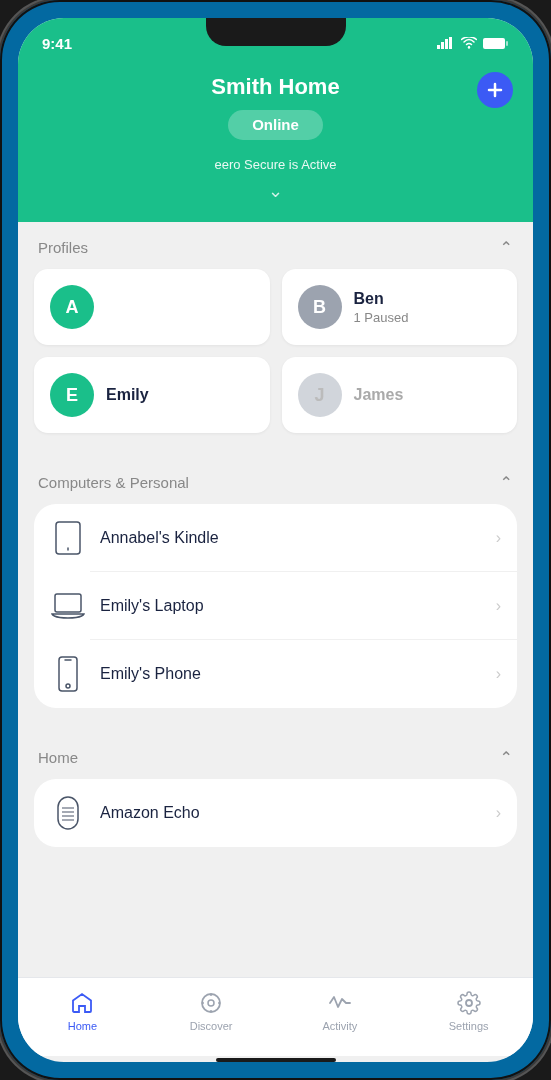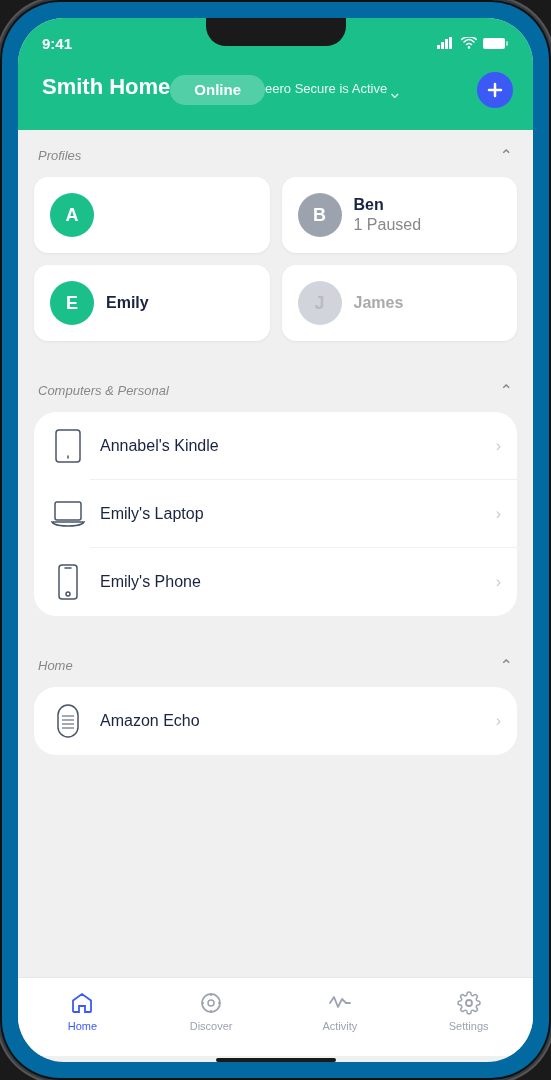--- a/index.html
+++ b/index.html
@@ -67,21 +67,21 @@
       align-items: center;
     }
     .status-icons svg {
       fill: white;
     }
     
     .header {
       background: #1abf8a;
       padding: 12px 24px 20px;
       display: flex;
-      flex-direction: row;
+      flex-direction: column;
       align-items: center;
       position: relative;
     }
     .header-title {
       font-size: 22px;
       font-weight: 700;
       color: #fff;
       margin-bottom: 10px;
     }
     .add-button {
@@ -95,21 +95,21 @@
       display: flex;
       align-items: center;
       justify-content: center;
       cursor: pointer;
     }
     .add-button svg { fill: white; }
     .status-badge {
       background: rgba(255,255,255,0.25);
       border-radius: 20px;
       padding: 6px 24px;
-      margin-bottom: 5px;
+      margin-bottom: 17px;
     }
     .status-badge-text {
       font-size: 15px;
       font-weight: 600;
       color: #fff;
     }
     .secure-text {
       font-size: 13px;
       color: rgba(255,255,255,0.9);
       margin-bottom: 8px;
@@ -128,24 +128,23 @@
     .section {
       margin-bottom: 0;
     }
     .section-header {
       display: flex;
       justify-content: space-between;
       align-items: center;
       padding: 16px 20px 12px;
     }
     .section-title {
-      font-size: 13px;
+      font-size: 15px;
       color: #888;
       font-weight: 500;
-      font-style: italic;
     }
     .section-toggle {
       color: #888;
       font-size: 16px;
     }
     
     .profiles-grid {
       display: grid;
       grid-template-columns: 1fr 1fr;
       gap: 12px;
@@ -177,21 +176,21 @@
     .profile-avatar.gray { background: #9ca3af; }
     .profile-avatar.light-gray { background: #d1d5db; }
     .profile-info { flex: 1; }
     .profile-name {
       font-size: 16px;
       font-weight: 600;
       color: #1a2340;
     }
     .profile-name.muted { color: #aaa; }
     .profile-sub {
-      font-size: 16px;
+      font-size: 13px;
       color: #888;
       margin-top: 2px;
     }
     
     .device-list {
       background: #fff;
       border-radius: 22px;
       margin: 0 16px 16px;
       overflow: hidden;
     }

